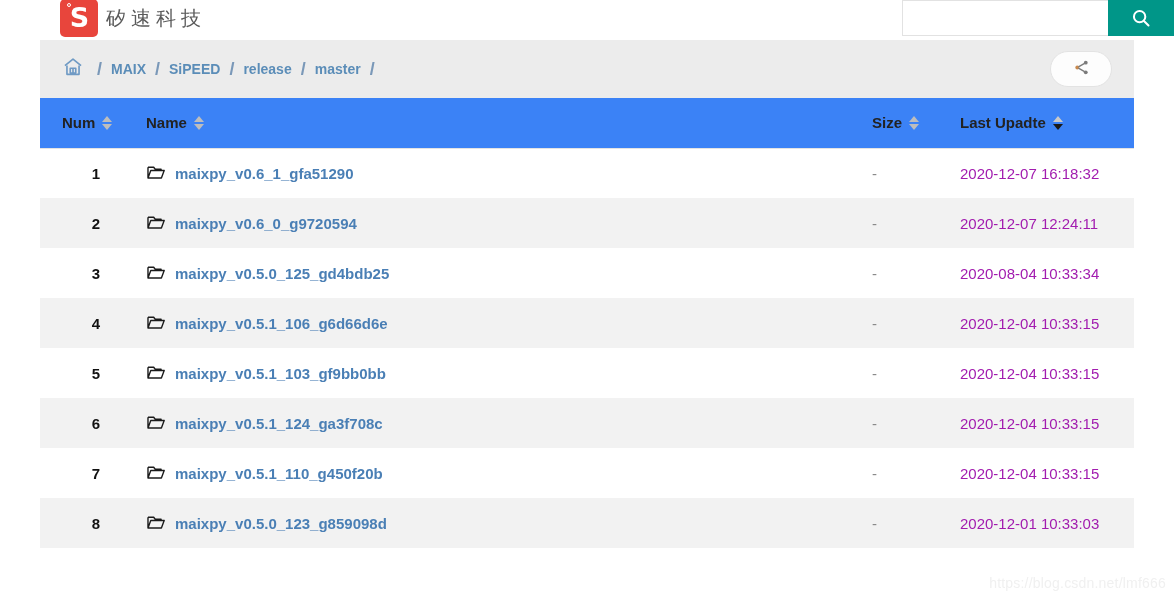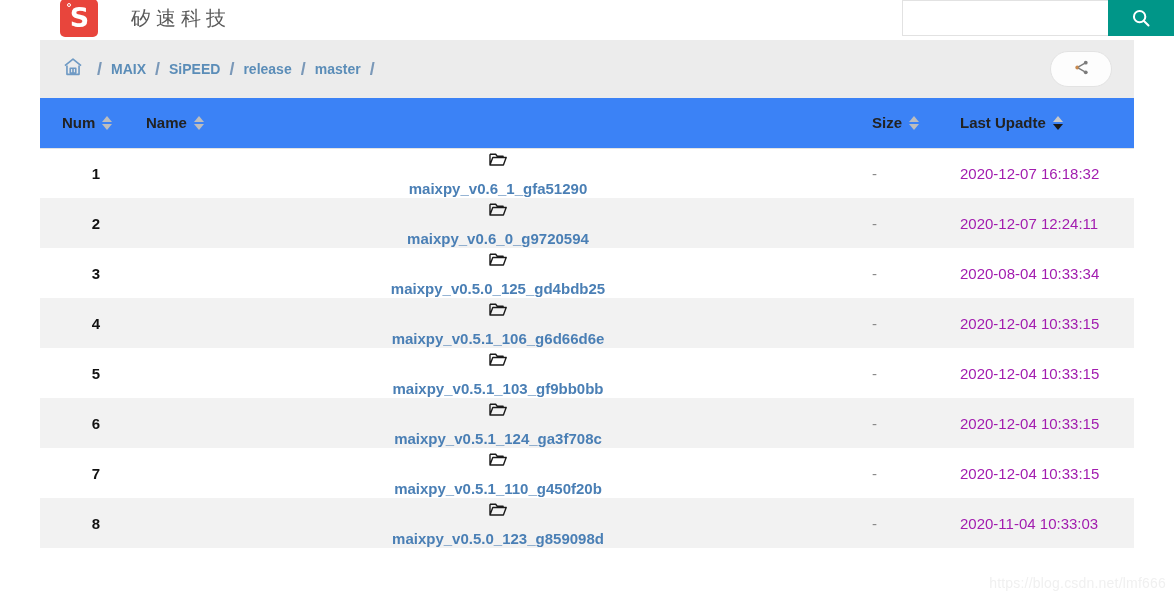--- a/index.html
+++ b/index.html
@@ -68,21 +68,21 @@
     margin-left: 12px;
     color: #e8453c;
     font-family: "DejaVu Sans", sans-serif;
     font-weight: 700;
     font-size: 30px;
     letter-spacing: 1.5px;
     line-height: 1;
   }
 
   .logo-cn {
-    margin-left: 33px;
+    margin-left: 8px;
     color: #5a5a5a;
     font-size: 20px;
     letter-spacing: 5px;
     font-family: "DejaVu Sans", sans-serif;
   }
 
   .search-wrap {
     position: absolute;
     right: 0;
     top: 0;
@@ -214,21 +214,20 @@
     padding-right: 22px !important;
     font-weight: 700;
     color: #111;
     font-size: 15px;
   }
   td.name { padding-left: 24px !important; }
   .name-cell {
     display: flex;
     align-items: center;
     gap: 9px;
-    flex-direction: column;
   }
   .file-link {
     color: #4a7fb5;
     font-weight: 700;
     font-size: 15px;
     text-decoration: none;
     cursor: pointer;
     font-family: "Liberation Sans", sans-serif;
   }
   td.size {
@@ -492,20 +491,20 @@
             <td class="name">
               <span class="name-cell">
                 <span><svg width="20" height="18" viewBox="0 0 24 22" fill="none" stroke="#1a1a1a" stroke-width="1.7" stroke-linejoin="round">
                     <path d="M2.2 5.2 V18.4 H18.6 L22 9.2 H5.6 L2.2 18.4"></path>
                     <path d="M2.2 5.2 H9.2 L11 7.6 H18.2 V9.2"></path>
                   </svg></span>
                 <a class="file-link">maixpy_v0.5.0_123_g859098d</a>
               </span>
             </td>
             <td class="size">-</td>
-            <td class="date">2020-11-04 10:33:03</td>
+            <td class="date">2020-12-01 10:33:03</td>
           </tr>
         </tbody>
     </table>
   </div>
 
   <div class="watermark">https://blog.csdn.net/lmf666</div>
 </div>
 
 </body></html>

